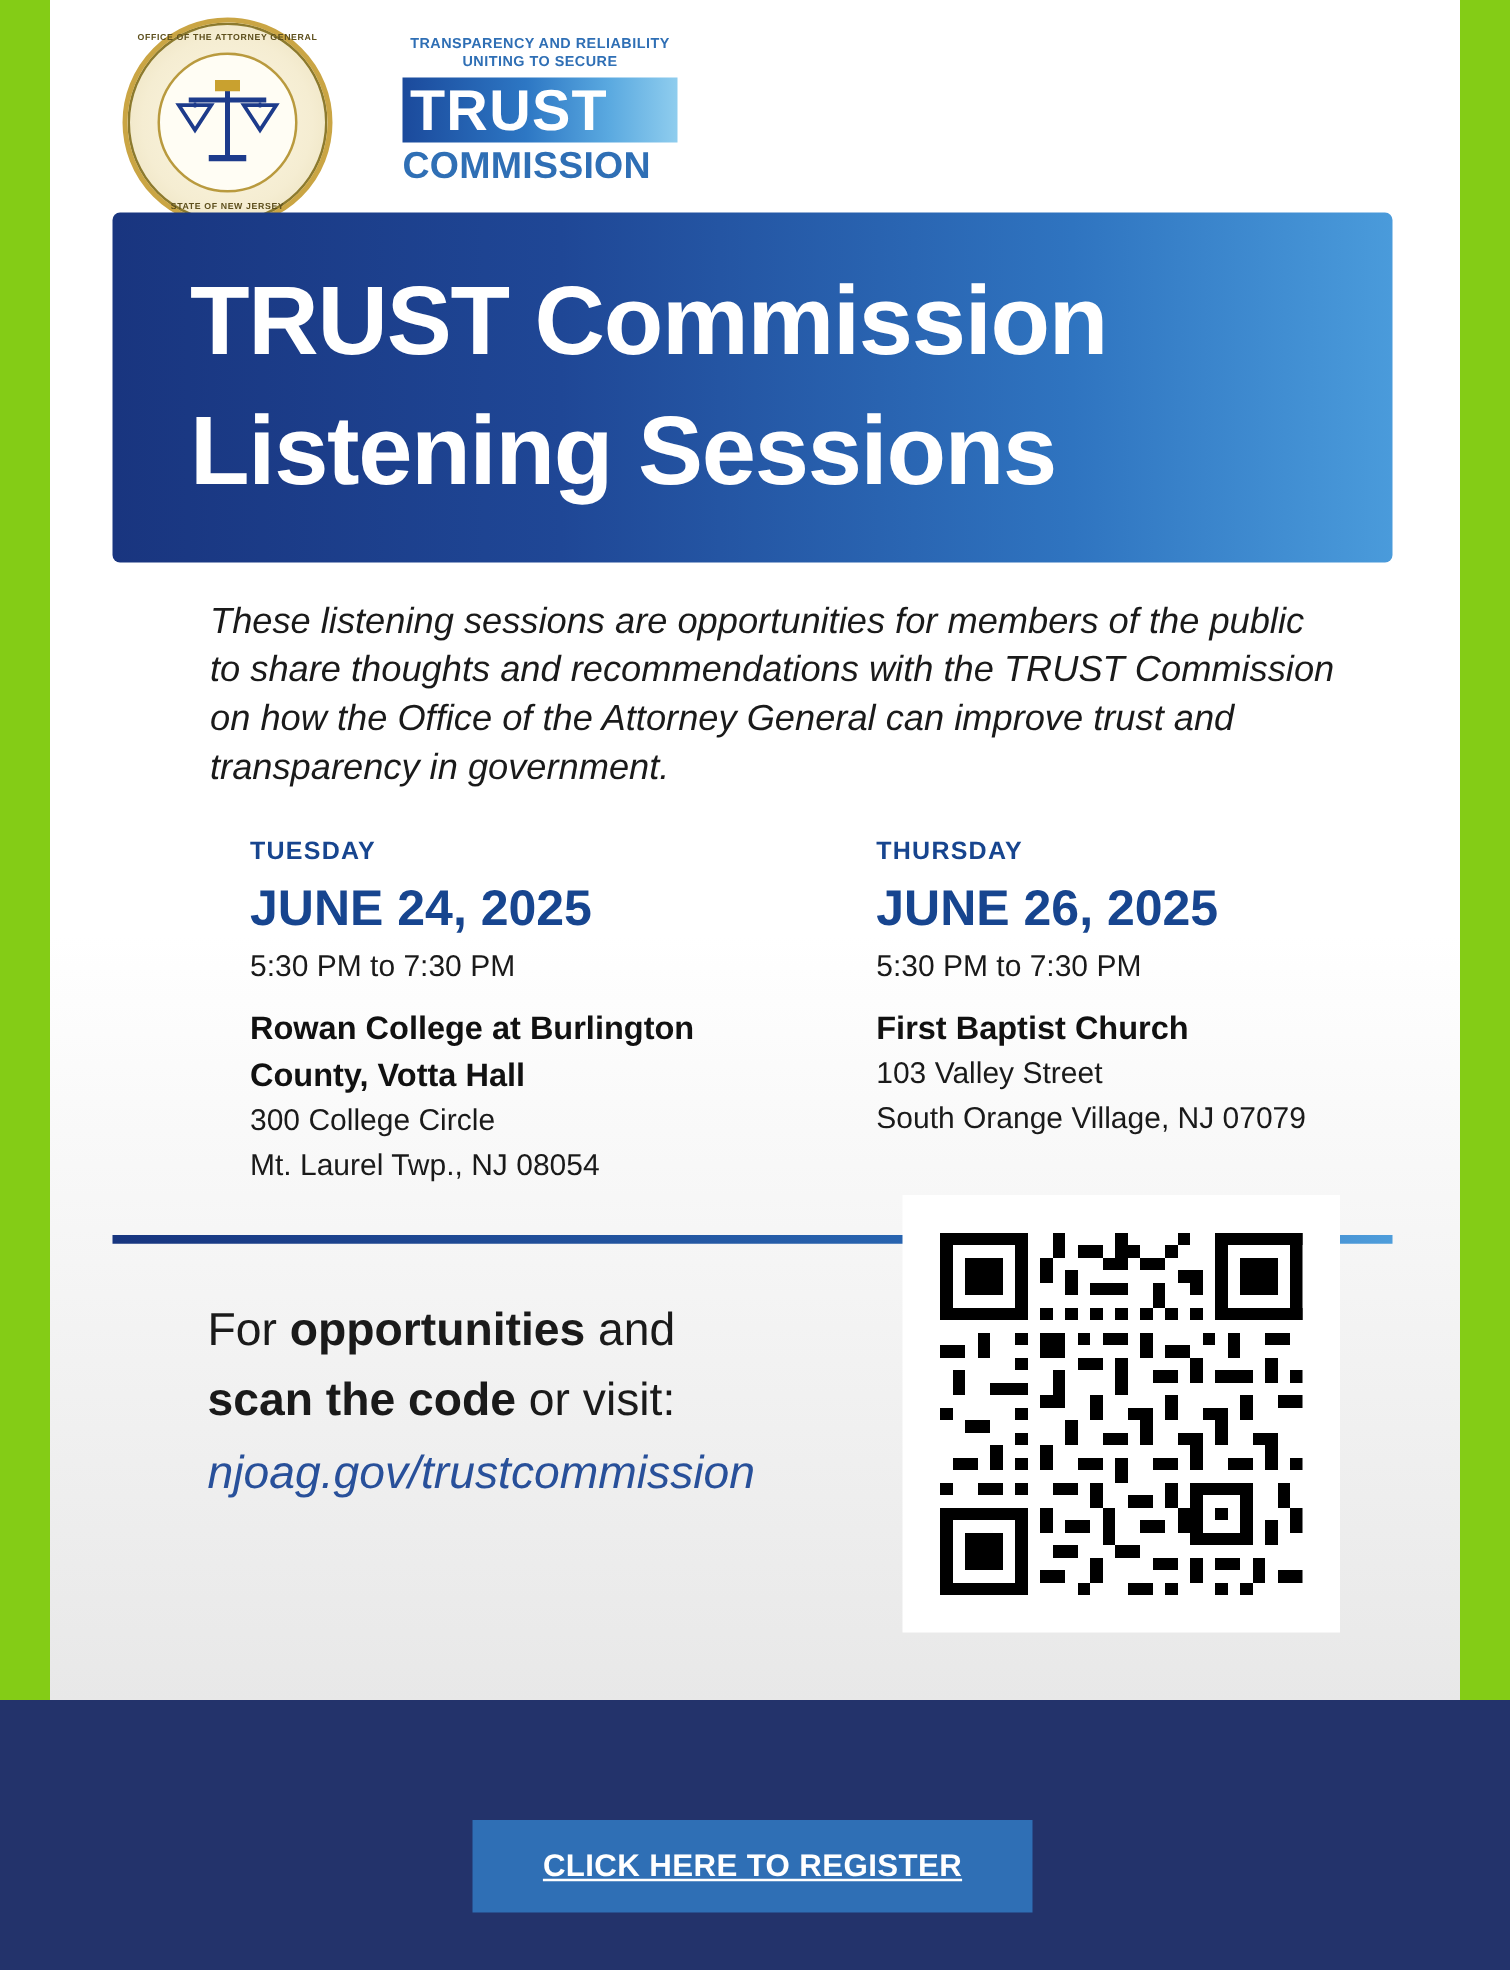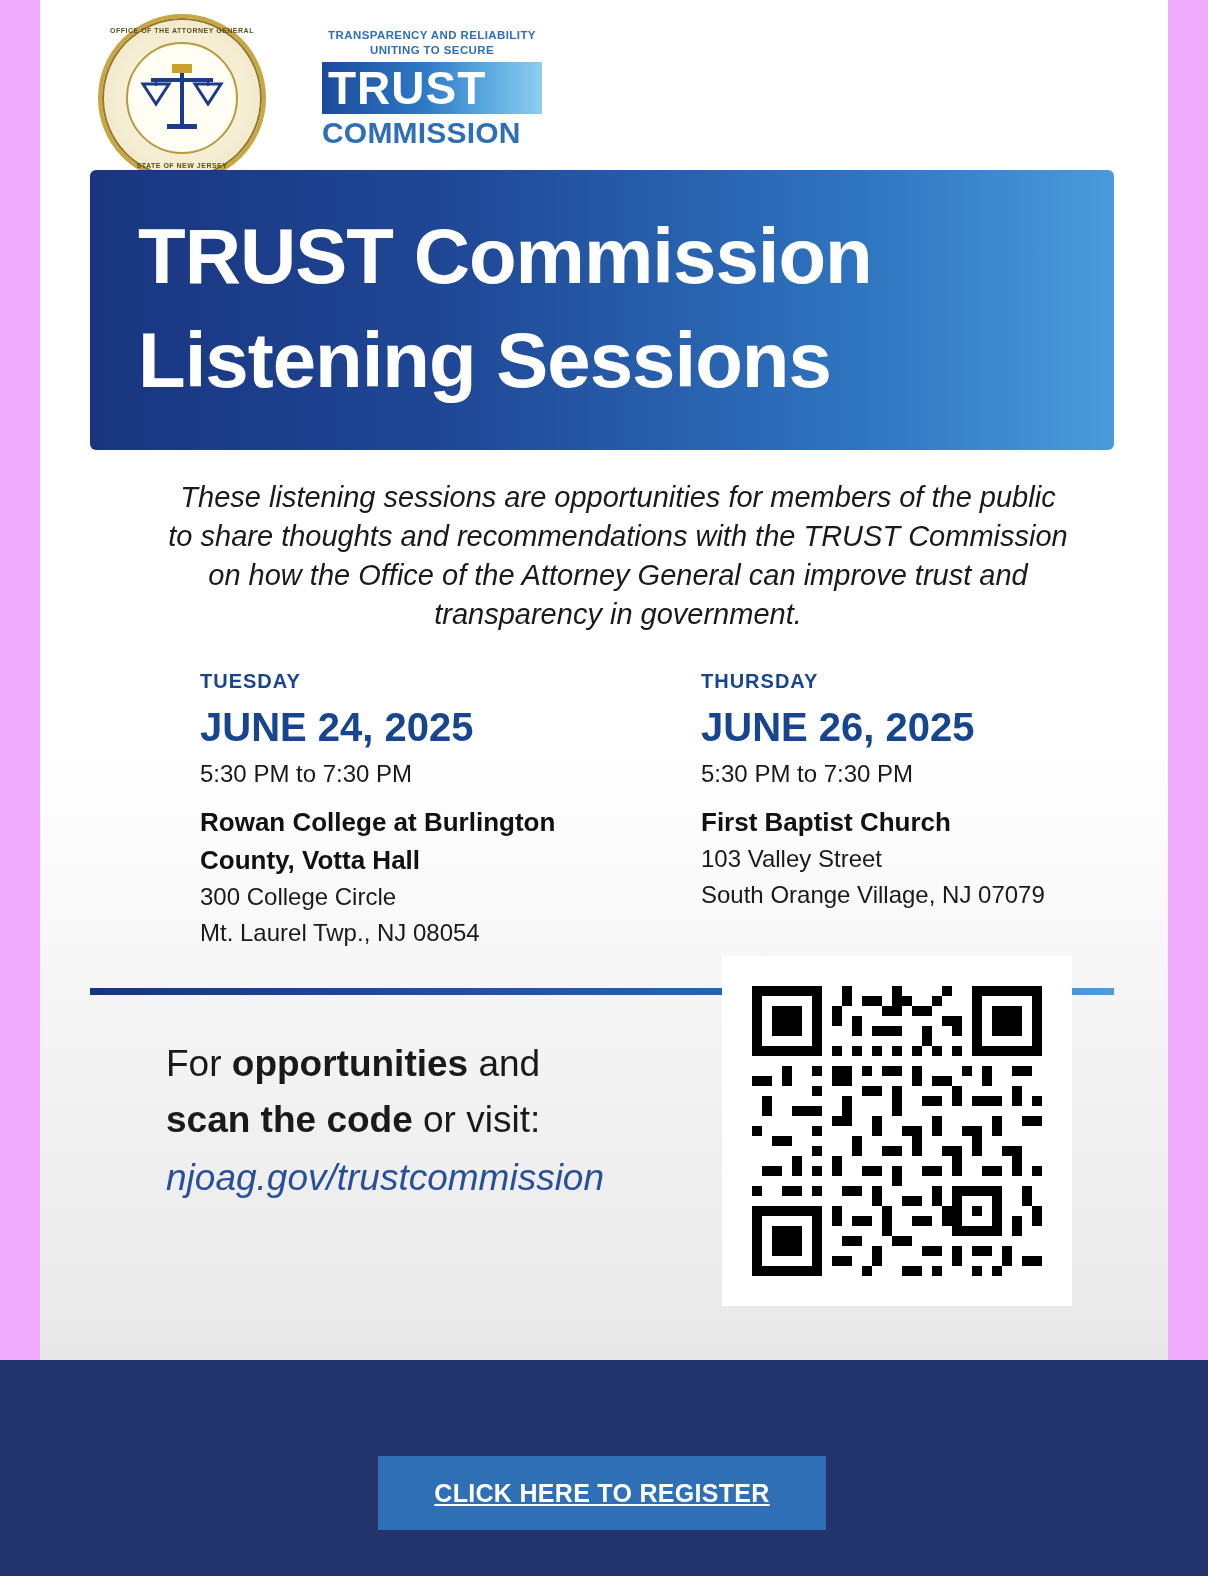--- a/index.html
+++ b/index.html
@@ -10,21 +10,21 @@
     width: 1208px;
     height: 1576px;
     background: #23336b;
     font-family: "Liberation Sans", sans-serif;
     overflow: hidden;
   }
   .page {
     position: relative;
     width: 1208px;
     height: 1576px;
-    background: #f0abfc;
+    background: #84cc16;
   }
   .flyer {
     position: absolute;
     left: 40px;
     top: 0;
     width: 1128px;
     height: 1360px;
     background: linear-gradient(180deg, #ffffff 0%, #ffffff 55%, #f2f2f2 80%, #e8e8e8 100%);
   }
 
@@ -124,41 +124,40 @@
   
   .title-band {
     position: absolute;
     left: 50px;
     top: 170px;
     width: 1024px;
     height: 280px;
     background: linear-gradient(90deg, #19357f 0%, #1f4796 35%, #2f74c0 75%, #4a9bdb 100%);
     border-radius: 6px;
     box-sizing: border-box;
-    padding: 34px 0 0 48px;
+    padding: 34px 0 0 62px;
   }
   .title-band .t-line {
     color: #ffffff;
     font-size: 78px;
     line-height: 104px;
     font-weight: bold;
     letter-spacing: -1px;
   }
 
   
   .intro {
     position: absolute;
     left: 128px;
     top: 478px;
     width: 900px;
     font-size: 29px;
     line-height: 39px;
     font-style: italic;
     color: #1a1a1a;
-    text-align: center;
   }
 
   
   .sessions {
     position: absolute;
     left: 160px;
     top: 670px;
     width: 930px;
     display: flex;
     gap: 72px;

